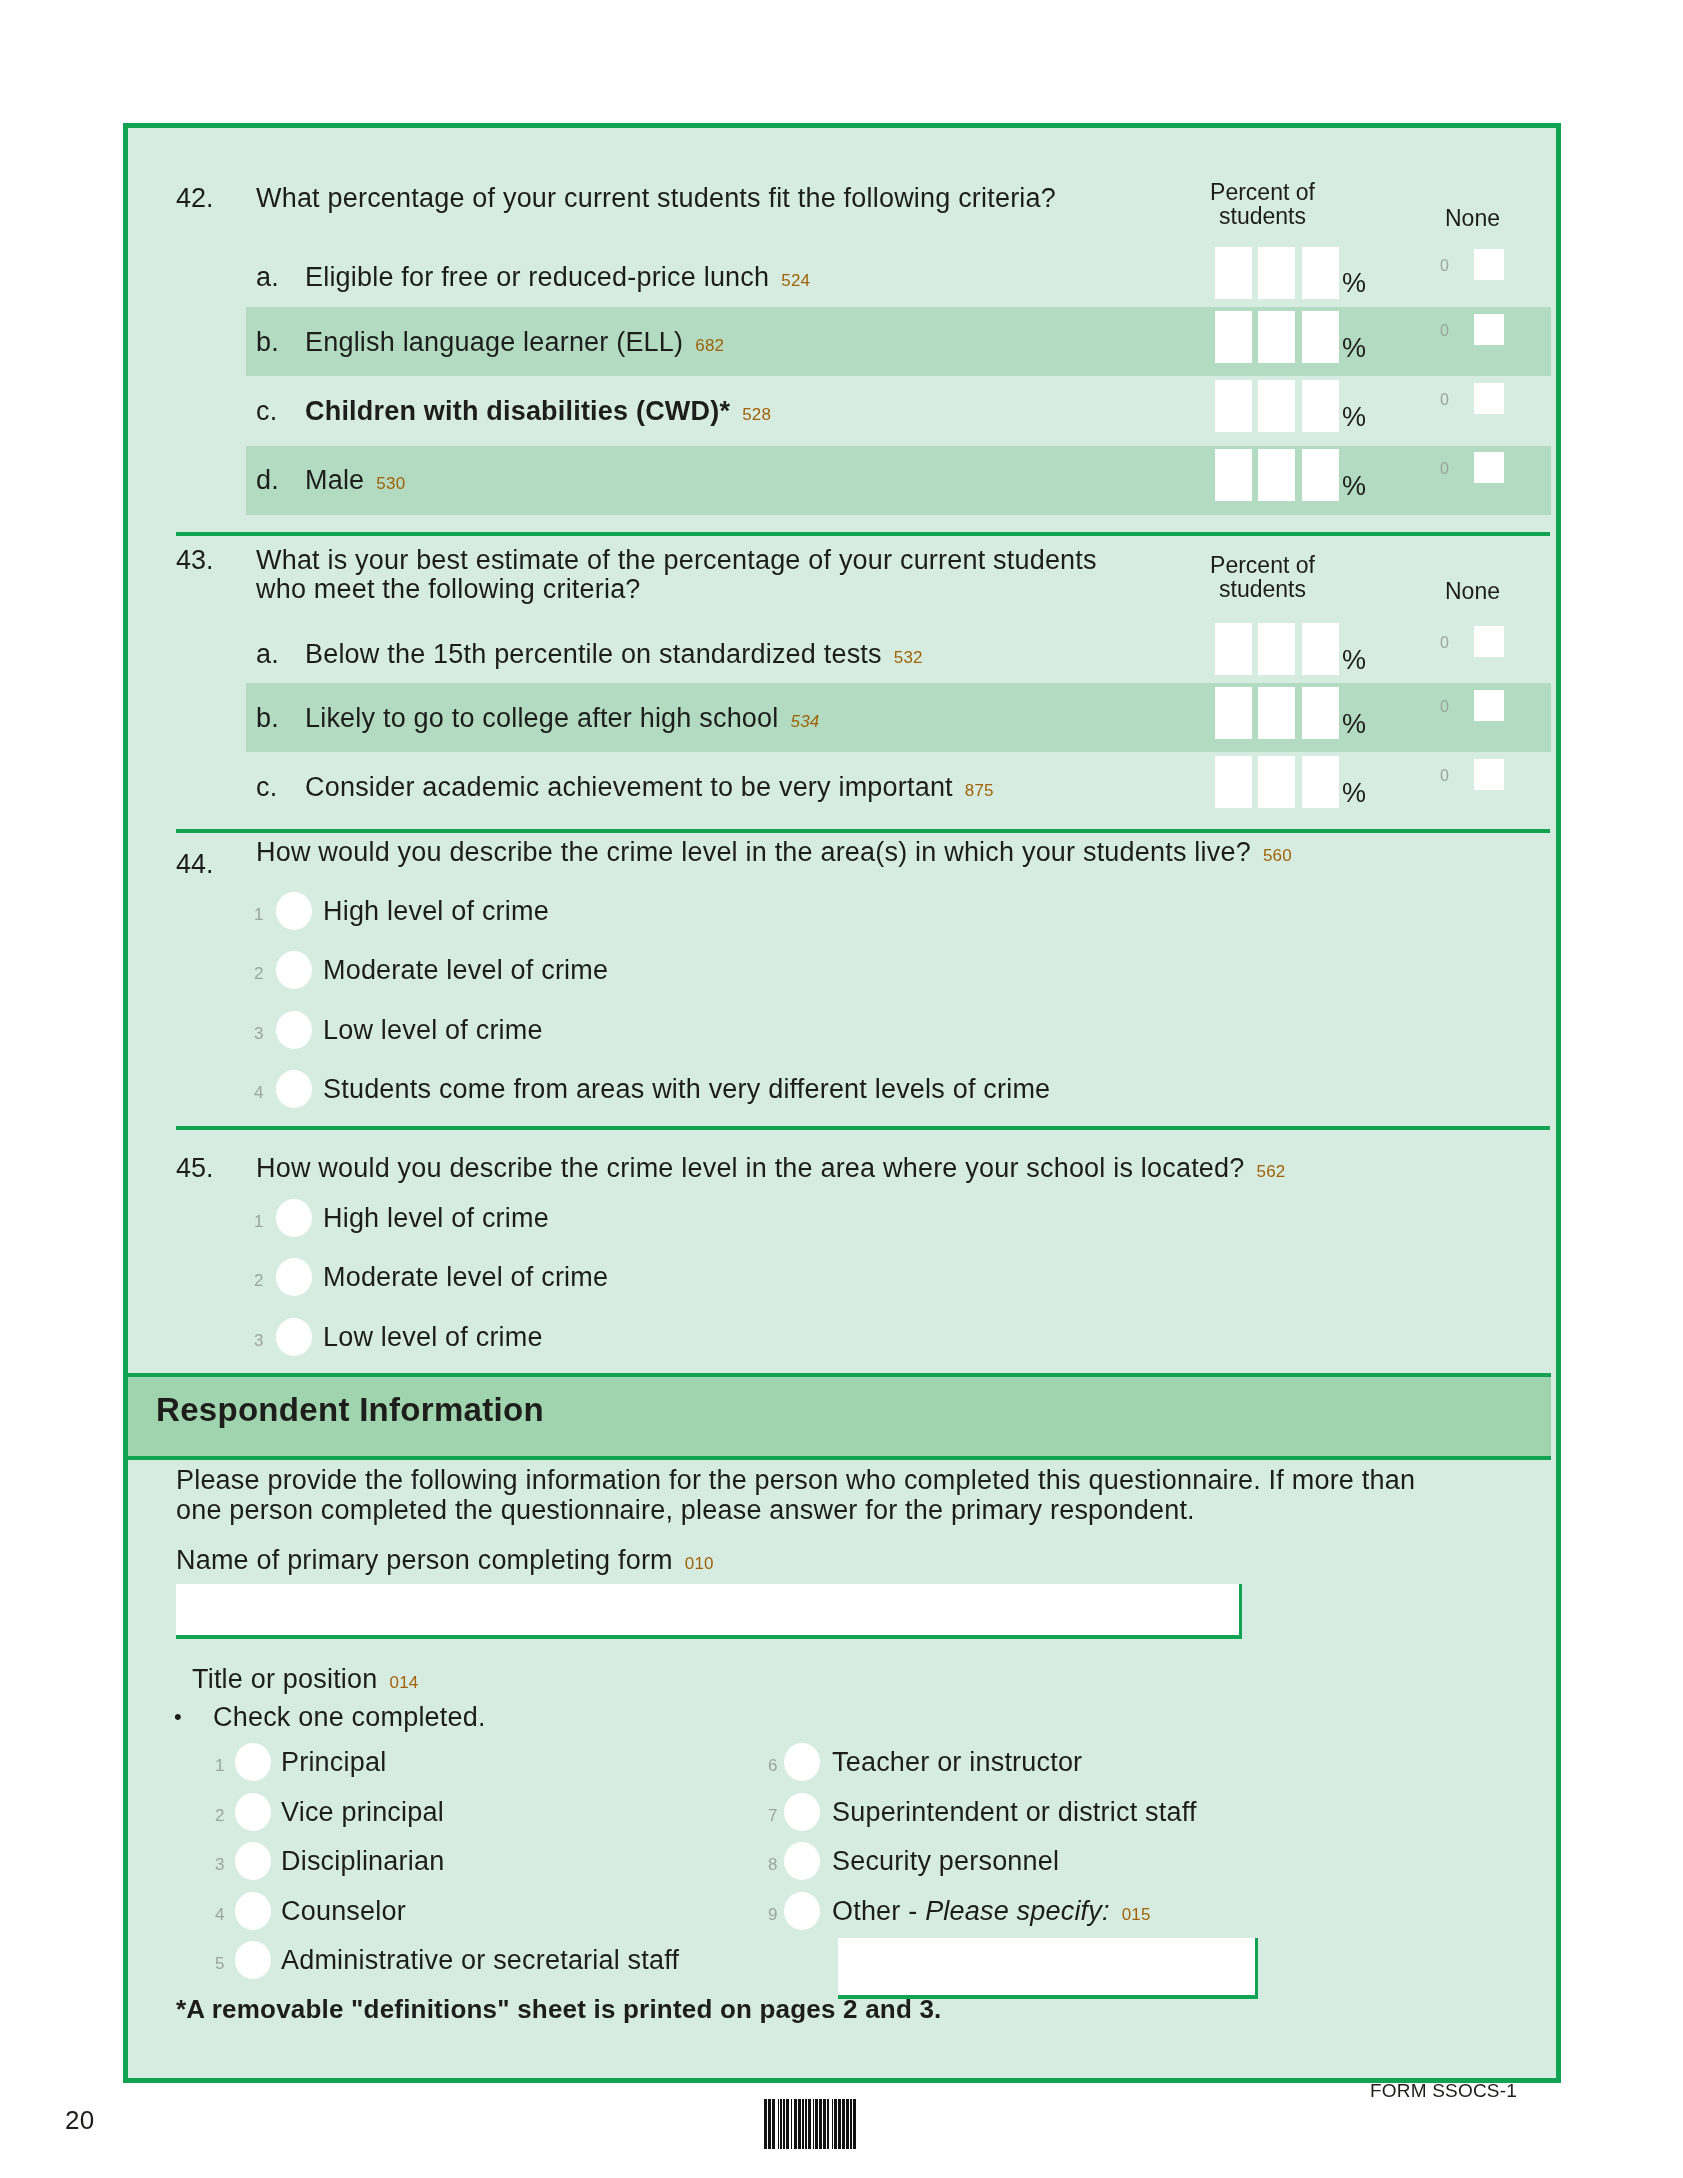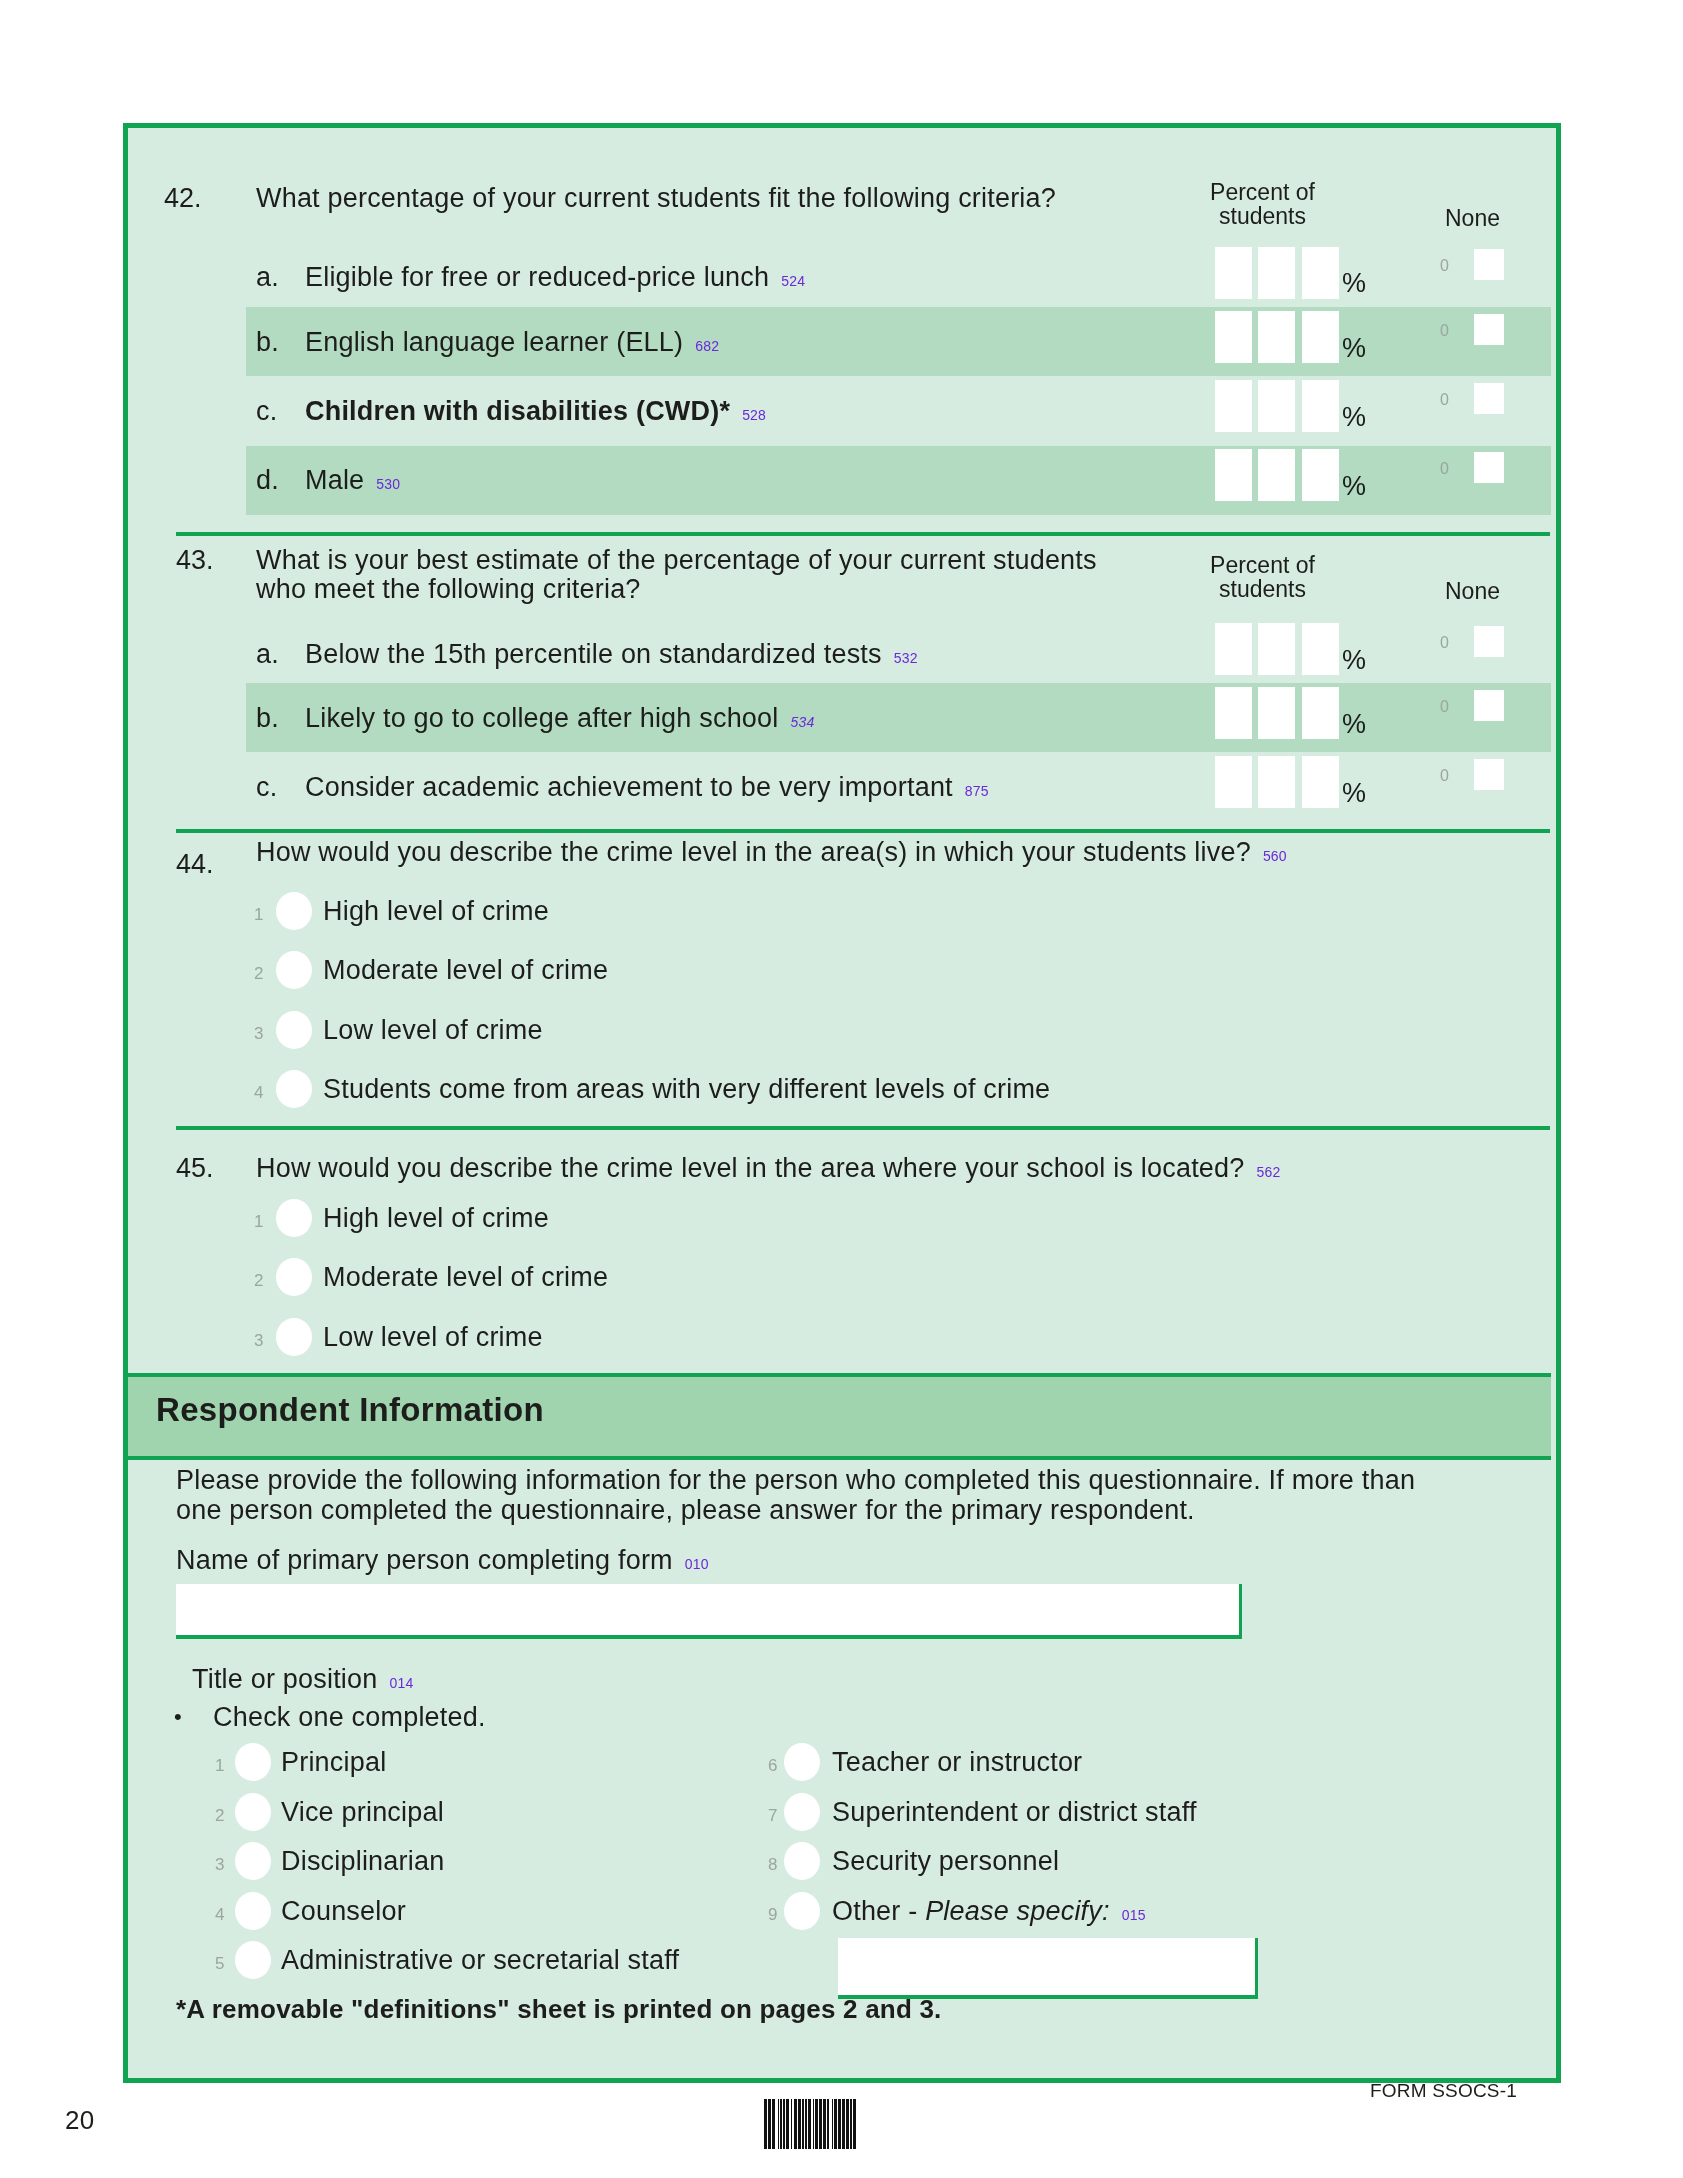--- a/index.html
+++ b/index.html
@@ -1,19 +1,19 @@
 <!DOCTYPE html>
 <html><head>
 <meta charset="utf-8">
 <style>
   html, body { margin:0; padding:0; }
   body { width:1683px; height:2178px; background:#ffffff; position:relative; font-family:"Liberation Sans", sans-serif; color:#1d1d1b; overflow:hidden; }
   .frame { position:absolute; left:123px; top:123px; width:1428px; height:1950px; border:5px solid #12a352; background:#d7ece0; }
   .t { position:absolute; font-size:27px; line-height:32px; white-space:nowrap; letter-spacing:0.2px; }
-  .code { font-size:14px; color:#6d28d9; margin-left:12px; }
+  .code { font-size:17px; color:#a16207; margin-left:12px; }
   .qnum { position:absolute; font-size:27px; line-height:32px; }
   .stripe { position:absolute; left:246px; width:1305px; height:69px; background:#b2dbc1; }
   .divider { position:absolute; left:176px; width:1374px; height:4px; background:#12a352; }
   .hdr { position:absolute; font-size:23px; line-height:24px; text-align:center; white-space:nowrap; }
   .dbox { position:absolute; width:37px; height:52px; background:#ffffff; }
   .pct { position:absolute; font-size:27px; line-height:32px; }
   .zero { position:absolute; font-size:16px; color:#9aa69e; }
   .cbox { position:absolute; width:30px; height:31px; background:#ffffff; }
   .radio { position:absolute; width:36px; height:38px; border-radius:50%; background:#ffffff; }
   .rnum { position:absolute; font-size:17px; color:#9aa69e; }
@@ -24,21 +24,21 @@
   .bar { height:50px; background:#111; }
 </style>
 </head>
 <body>
 
 <div class="frame"></div>
 
 <div class="stripe" style="top:307px;"></div>
 <div class="stripe" style="top:446px;"></div>
 
-<div class="qnum" style="left:164px; top:182px;">42.</div>
+<div class="qnum" style="left:176px; top:182px;">42.</div>
 <div class="t" style="left:256px; top:182px;">What percentage of your current students fit the following criteria?</div>
 <div class="hdr" style="left:1193px; top:180px; width:139px;">
   <div>Percent of</div>
   <div>students</div>
 </div>
 <div class="hdr" style="left:1445px; top:206px; width:55px;">None</div>
 
 <div id="q42-rows">
     <div class="t" style="left:256px; top:261px;">a.</div>
     <div class="t" style="left:305px; top:261px;"><span>Eligible for free or reduced-price lunch</span><span class="code" style="font-weight:normal;">524</span></div>

